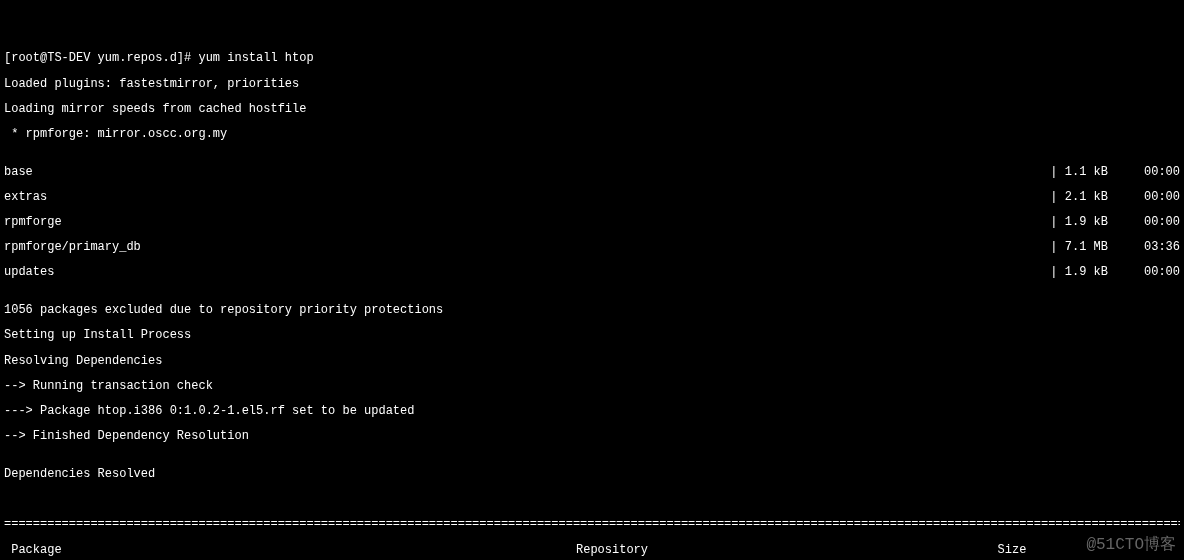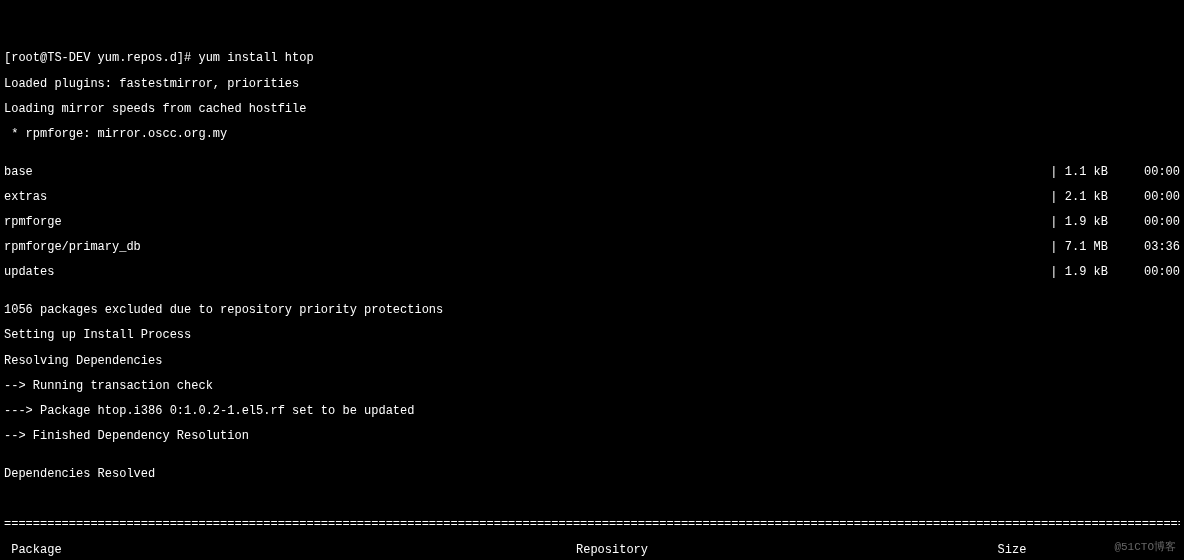--- a/index.html
+++ b/index.html
@@ -28,21 +28,21 @@
   .c-pkg  { flex: 0 0 265px; }
   .c-arch { flex: 0 0 255px; margin-top: 40px; }
   .c-ver  { flex: 0 0 325px; }
   .c-repo { flex: 0 0 260px; margin-left: 36px; }
   .c-size { flex: 1 1 auto; text-align: center; }
   .wm {
     position: absolute;
     right: 8px;
     bottom: 6px;
     color: #666;
-    font-size: 11px;
+    font-size: 16px;
   }
 </style>
 </head>
 <body>
 
 
 
 <div>[root@TS-DEV yum.repos.d]# yum install htop</div>
 <div>Loaded plugins: fastestmirror, priorities</div>
 <div>Loading mirror speeds from cached hostfile</div>

